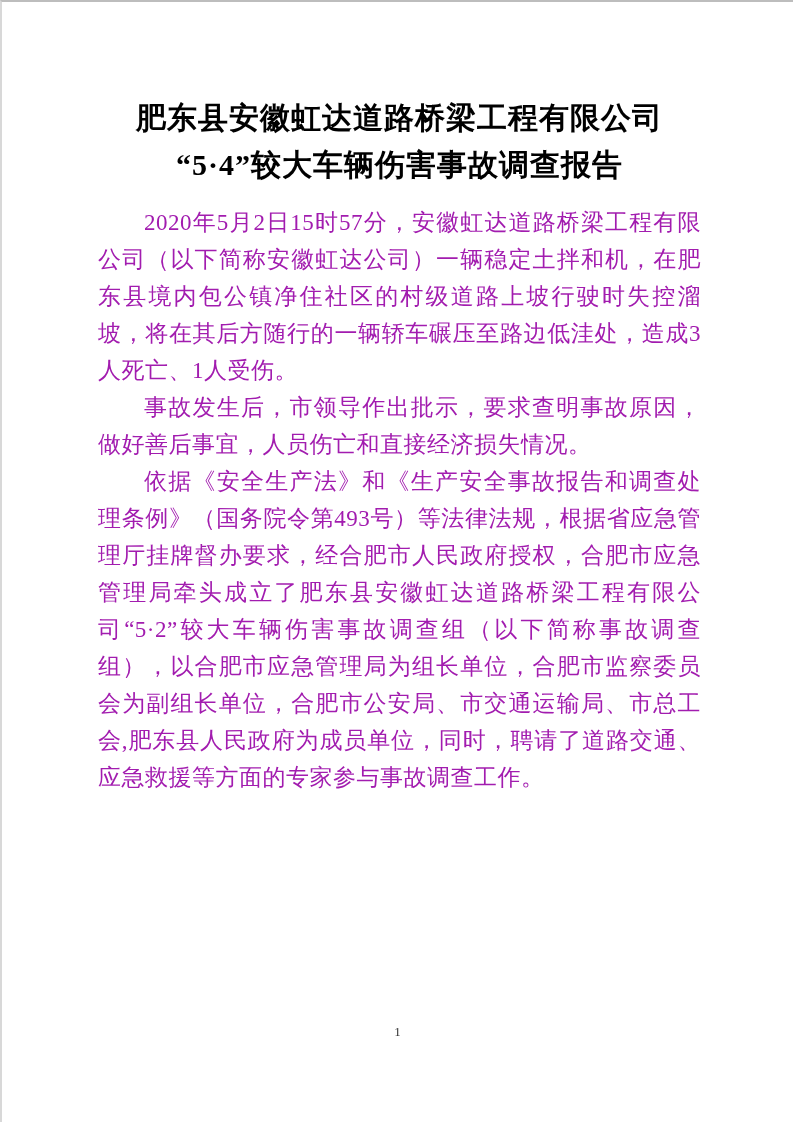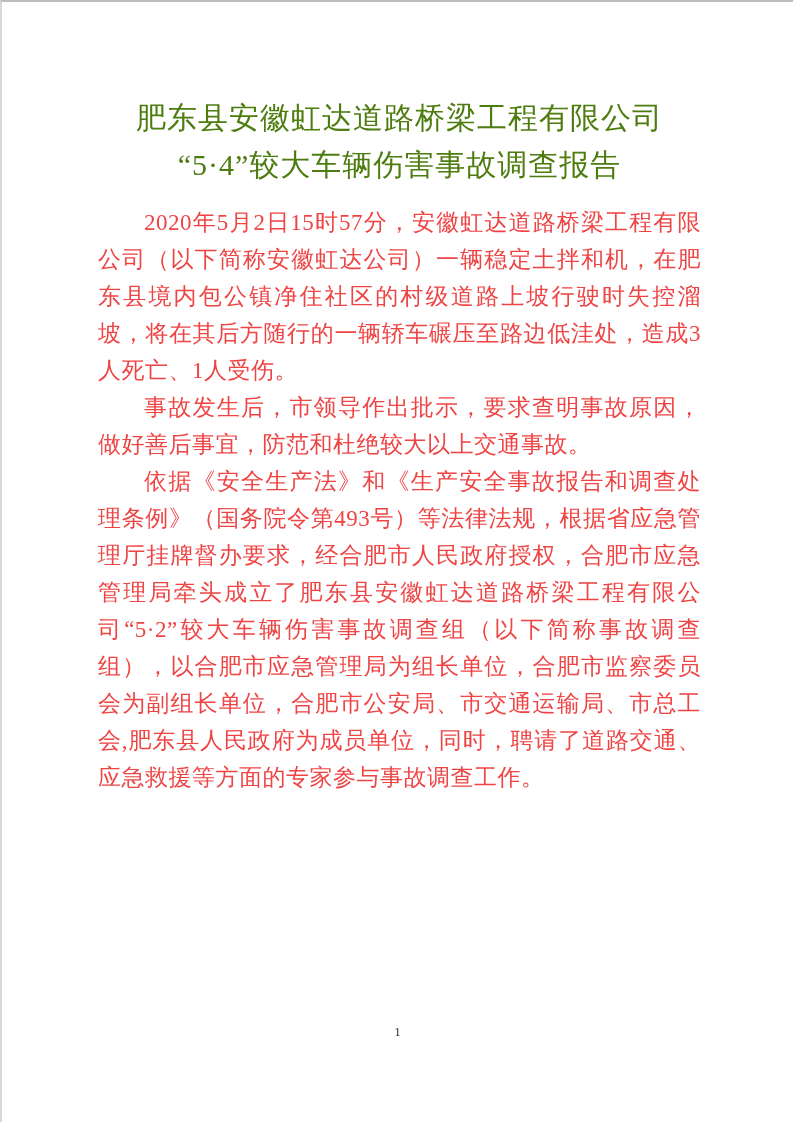--- a/index.html
+++ b/index.html
@@ -21,36 +21,36 @@
     color: #1b1b1b;
   }
   .content {
     padding: 92px 92px 0 96px;
   }
   .title {
     margin: 0 0 16px 0;
     text-align: center;
     font-size: 30px;
     line-height: 47px;
-    font-weight: normal;
-    color: #4d7c0f;
+    font-weight: bold;
+    color: #000000;
     letter-spacing: 1px;
   }
   .title-line {
     display: block;
     white-space: nowrap;
   }
   .para {
     margin: 0;
     font-size: 23px;
     line-height: 37px;
     text-align: justify;
     text-indent: 2em;
     letter-spacing: 0.5px;
-    color: #ef4444;
+    color: #a21caf;
   }
   .footer {
     position: absolute;
     left: 0;
     right: 0;
     top: 1022px;
     text-align: center;
     font-size: 13px;
     color: #333333;
   }
@@ -58,17 +58,17 @@
 </head>
 <body>
 
 <div class="page">
   <div class="content">
     <h1 class="title">
       <span class="title-line">肥东县安徽虹达道路桥梁工程有限公司</span>
       <span class="title-line">“5·4”较大车辆伤害事故调查报告</span>
     </h1>
     <p class="para">2020年5月2日15时57分，安徽虹达道路桥梁工程有限公司（以下简称安徽虹达公司）一辆稳定土拌和机，在肥东县境内包公镇净住社区的村级道路上坡行驶时失控溜坡，将在其后方随行的一辆轿车碾压至路边低洼处，造成3人死亡、1人受伤。</p>
-    <p class="para">事故发生后，市领导作出批示，要求查明事故原因，做好善后事宜，防范和杜绝较大以上交通事故。</p>
+    <p class="para">事故发生后，市领导作出批示，要求查明事故原因，做好善后事宜，人员伤亡和直接经济损失情况。</p>
     <p class="para">依据《安全生产法》和《生产安全事故报告和调查处理条例》（国务院令第493号）等法律法规，根据省应急管理厅挂牌督办要求，经合肥市人民政府授权，合肥市应急管理局牵头成立了肥东县安徽虹达道路桥梁工程有限公司“5·2”较大车辆伤害事故调查组（以下简称事故调查组），以合肥市应急管理局为组长单位，合肥市监察委员会为副组长单位，合肥市公安局、市交通运输局、市总工会,肥东县人民政府为成员单位，同时，聘请了道路交通、应急救援等方面的专家参与事故调查工作。</p>
   </div>
   <div class="footer">1</div>
 </div>
 
 </body></html>

